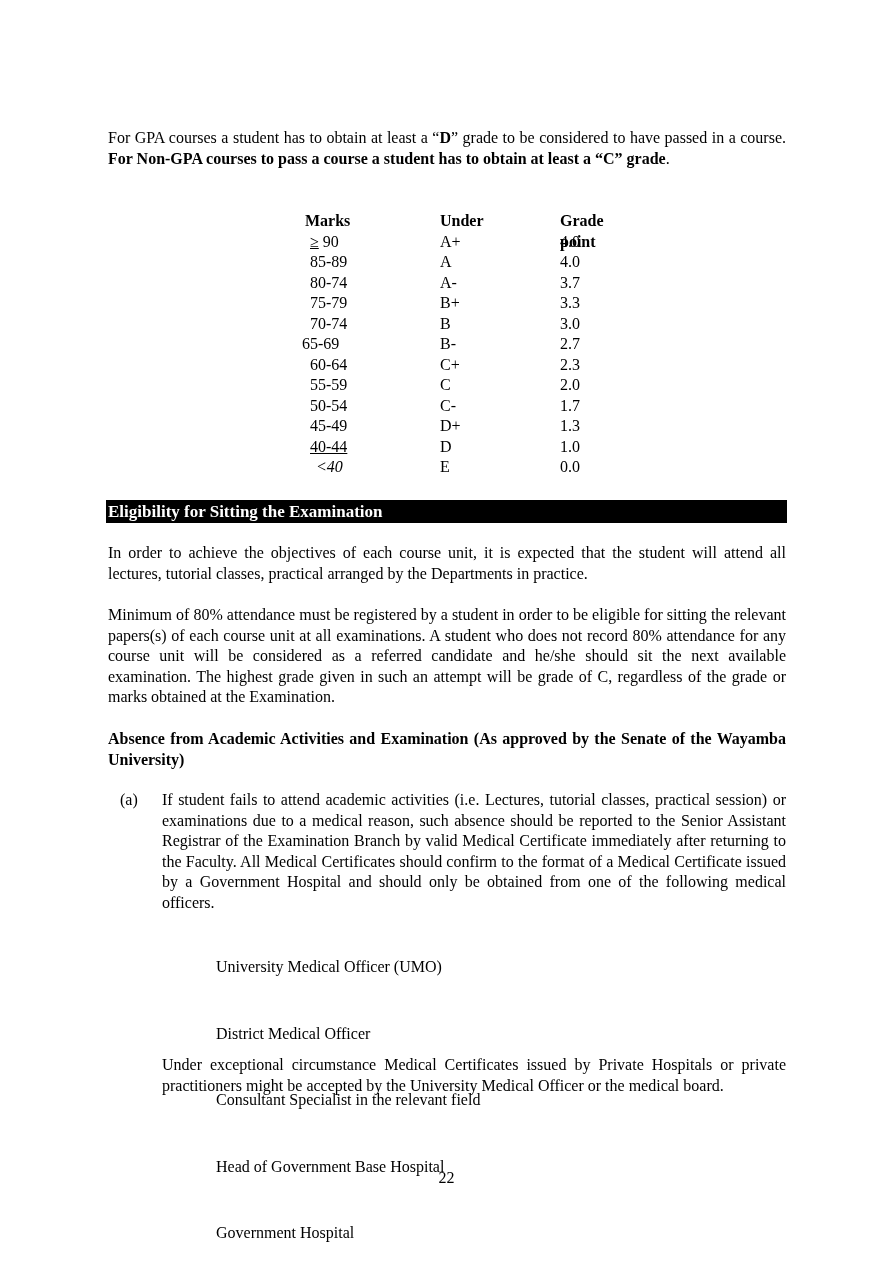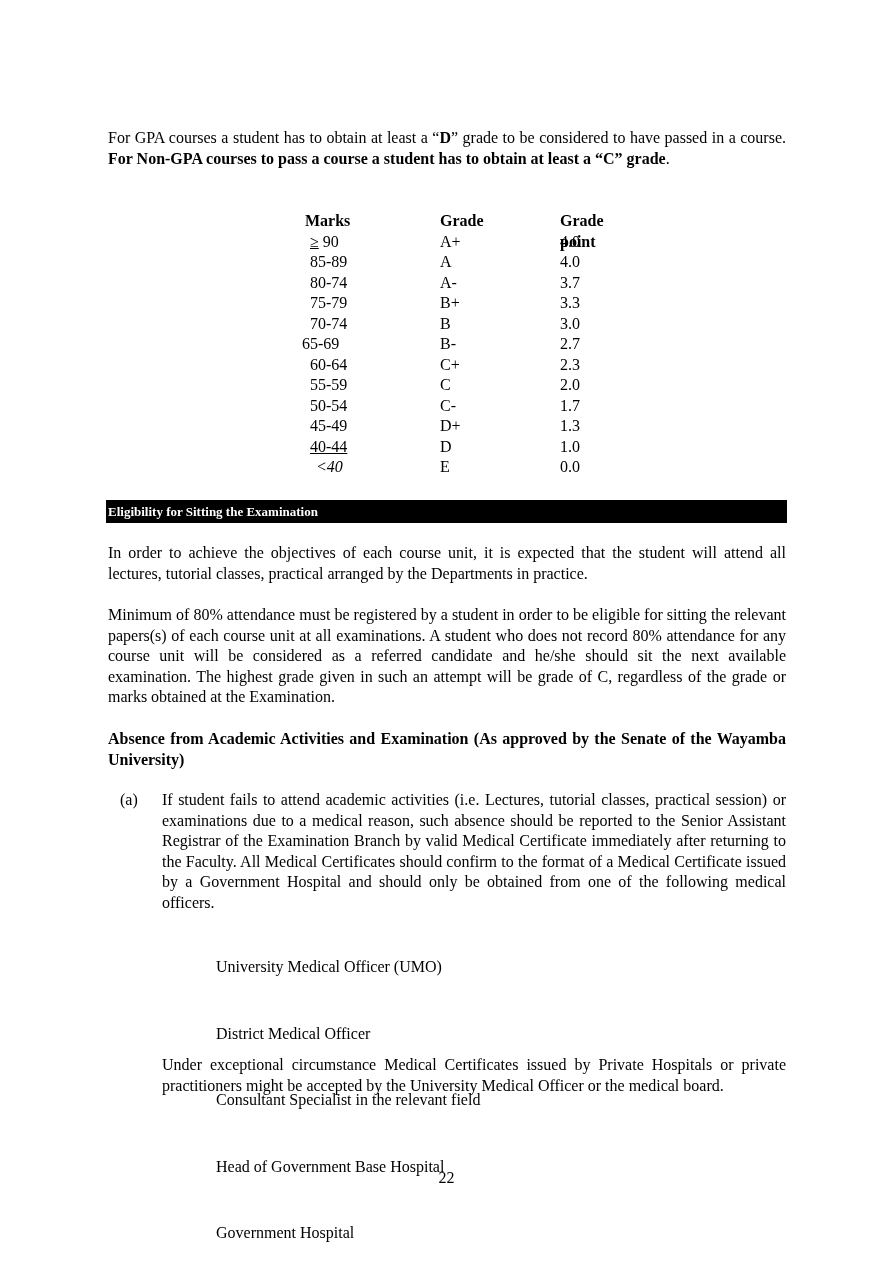--- a/index.html
+++ b/index.html
@@ -13,39 +13,39 @@
   
   .gtable { left:300px; top:211px; width:360px; }
   .grow { position:relative; height:20.5px; line-height:20.5px; }
   .gcol-marks { position:absolute; left:6px; width:80px; }
   .gcol-grade { position:absolute; left:140px; width:60px; }
   .gcol-gp    { position:absolute; left:260px; width:80px; }
   .ghead .gcol-marks { left:5px; }
   .ge { text-decoration:underline; }
 
   .section-bar { left:106px; top:500px; width:681px; height:23px; background:#000; color:#fff;
-                 font-weight:bold; font-size:13px; line-height:24px; padding-left:2px; box-sizing:border-box; }
+                 font-weight:bold; font-size:17px; line-height:24px; padding-left:2px; box-sizing:border-box; }
 
   .item-label { left:120px; top:790px; line-height:20.5px; }
   .item-body { left:162px; width:624px; line-height:20.5px; text-align:justify; }
   .officers { left:216px; line-height:20.5px; }
   .officers div { white-space:nowrap;margin-top:46px; }
   .page-num { left:0; width:893px; top:1168px; text-align:center; line-height:20px; }
 </style>
 </head>
 <body>
 
 <div class="abs para" style="top:128px;">
   <p><span>For GPA courses a student has to obtain at least a “</span><b>D</b><span>” grade to be considered to have passed in a course. </span><b>For Non-GPA courses to pass a course a student has to obtain at least a “C” grade</b><span>.</span></p>
 </div>
 
 <div class="abs gtable">
   <div class="grow ghead bold">
     <span class="gcol-marks">Marks</span>
-    <span class="gcol-grade">Grade</span>
+    <span class="gcol-grade">Under</span>
     <span class="gcol-gp">Grade point</span>
   </div>
   <div id="grade-rows">
       <div class="grow">
         <span class="gcol-marks" style="left: 10px;"><span class="ge">≥</span><span style="white-space: pre;"> 90</span></span>
         <span class="gcol-grade">A+</span>
         <span class="gcol-gp">4.0</span>
       </div>
       <div class="grow">
         <span class="gcol-marks" style="left: 10px;"><span style="white-space: pre;">85-89</span></span>

